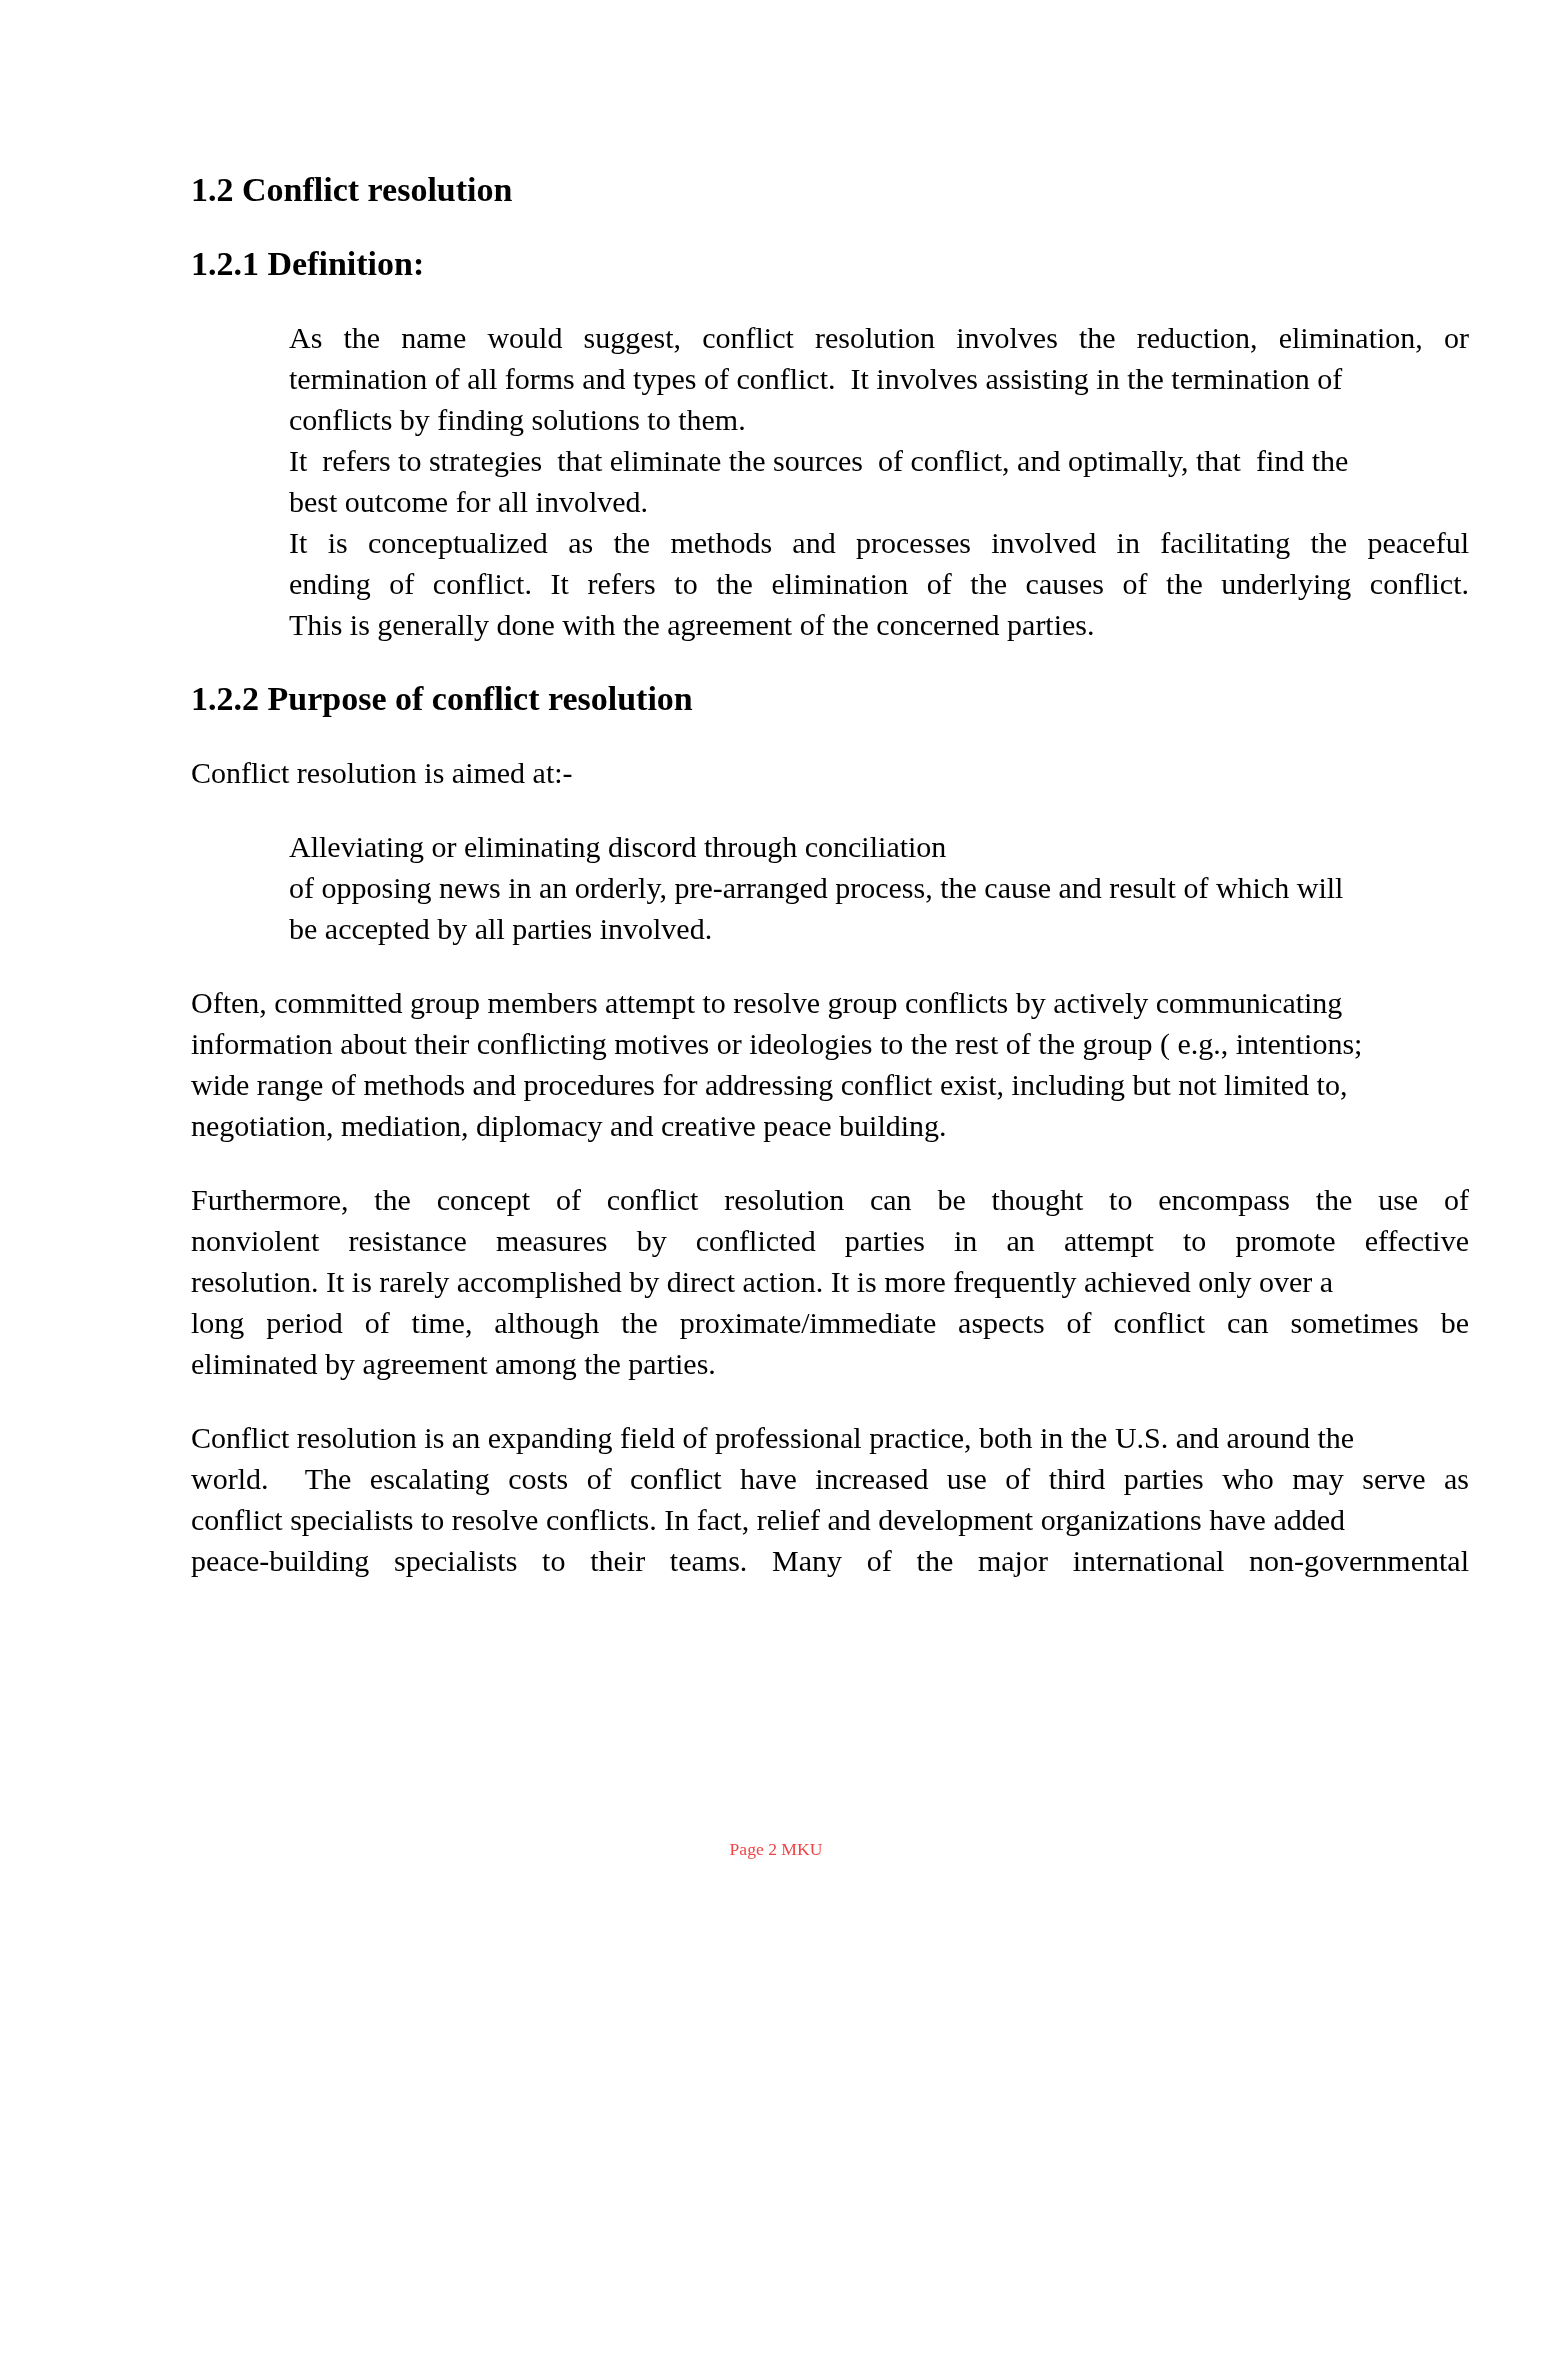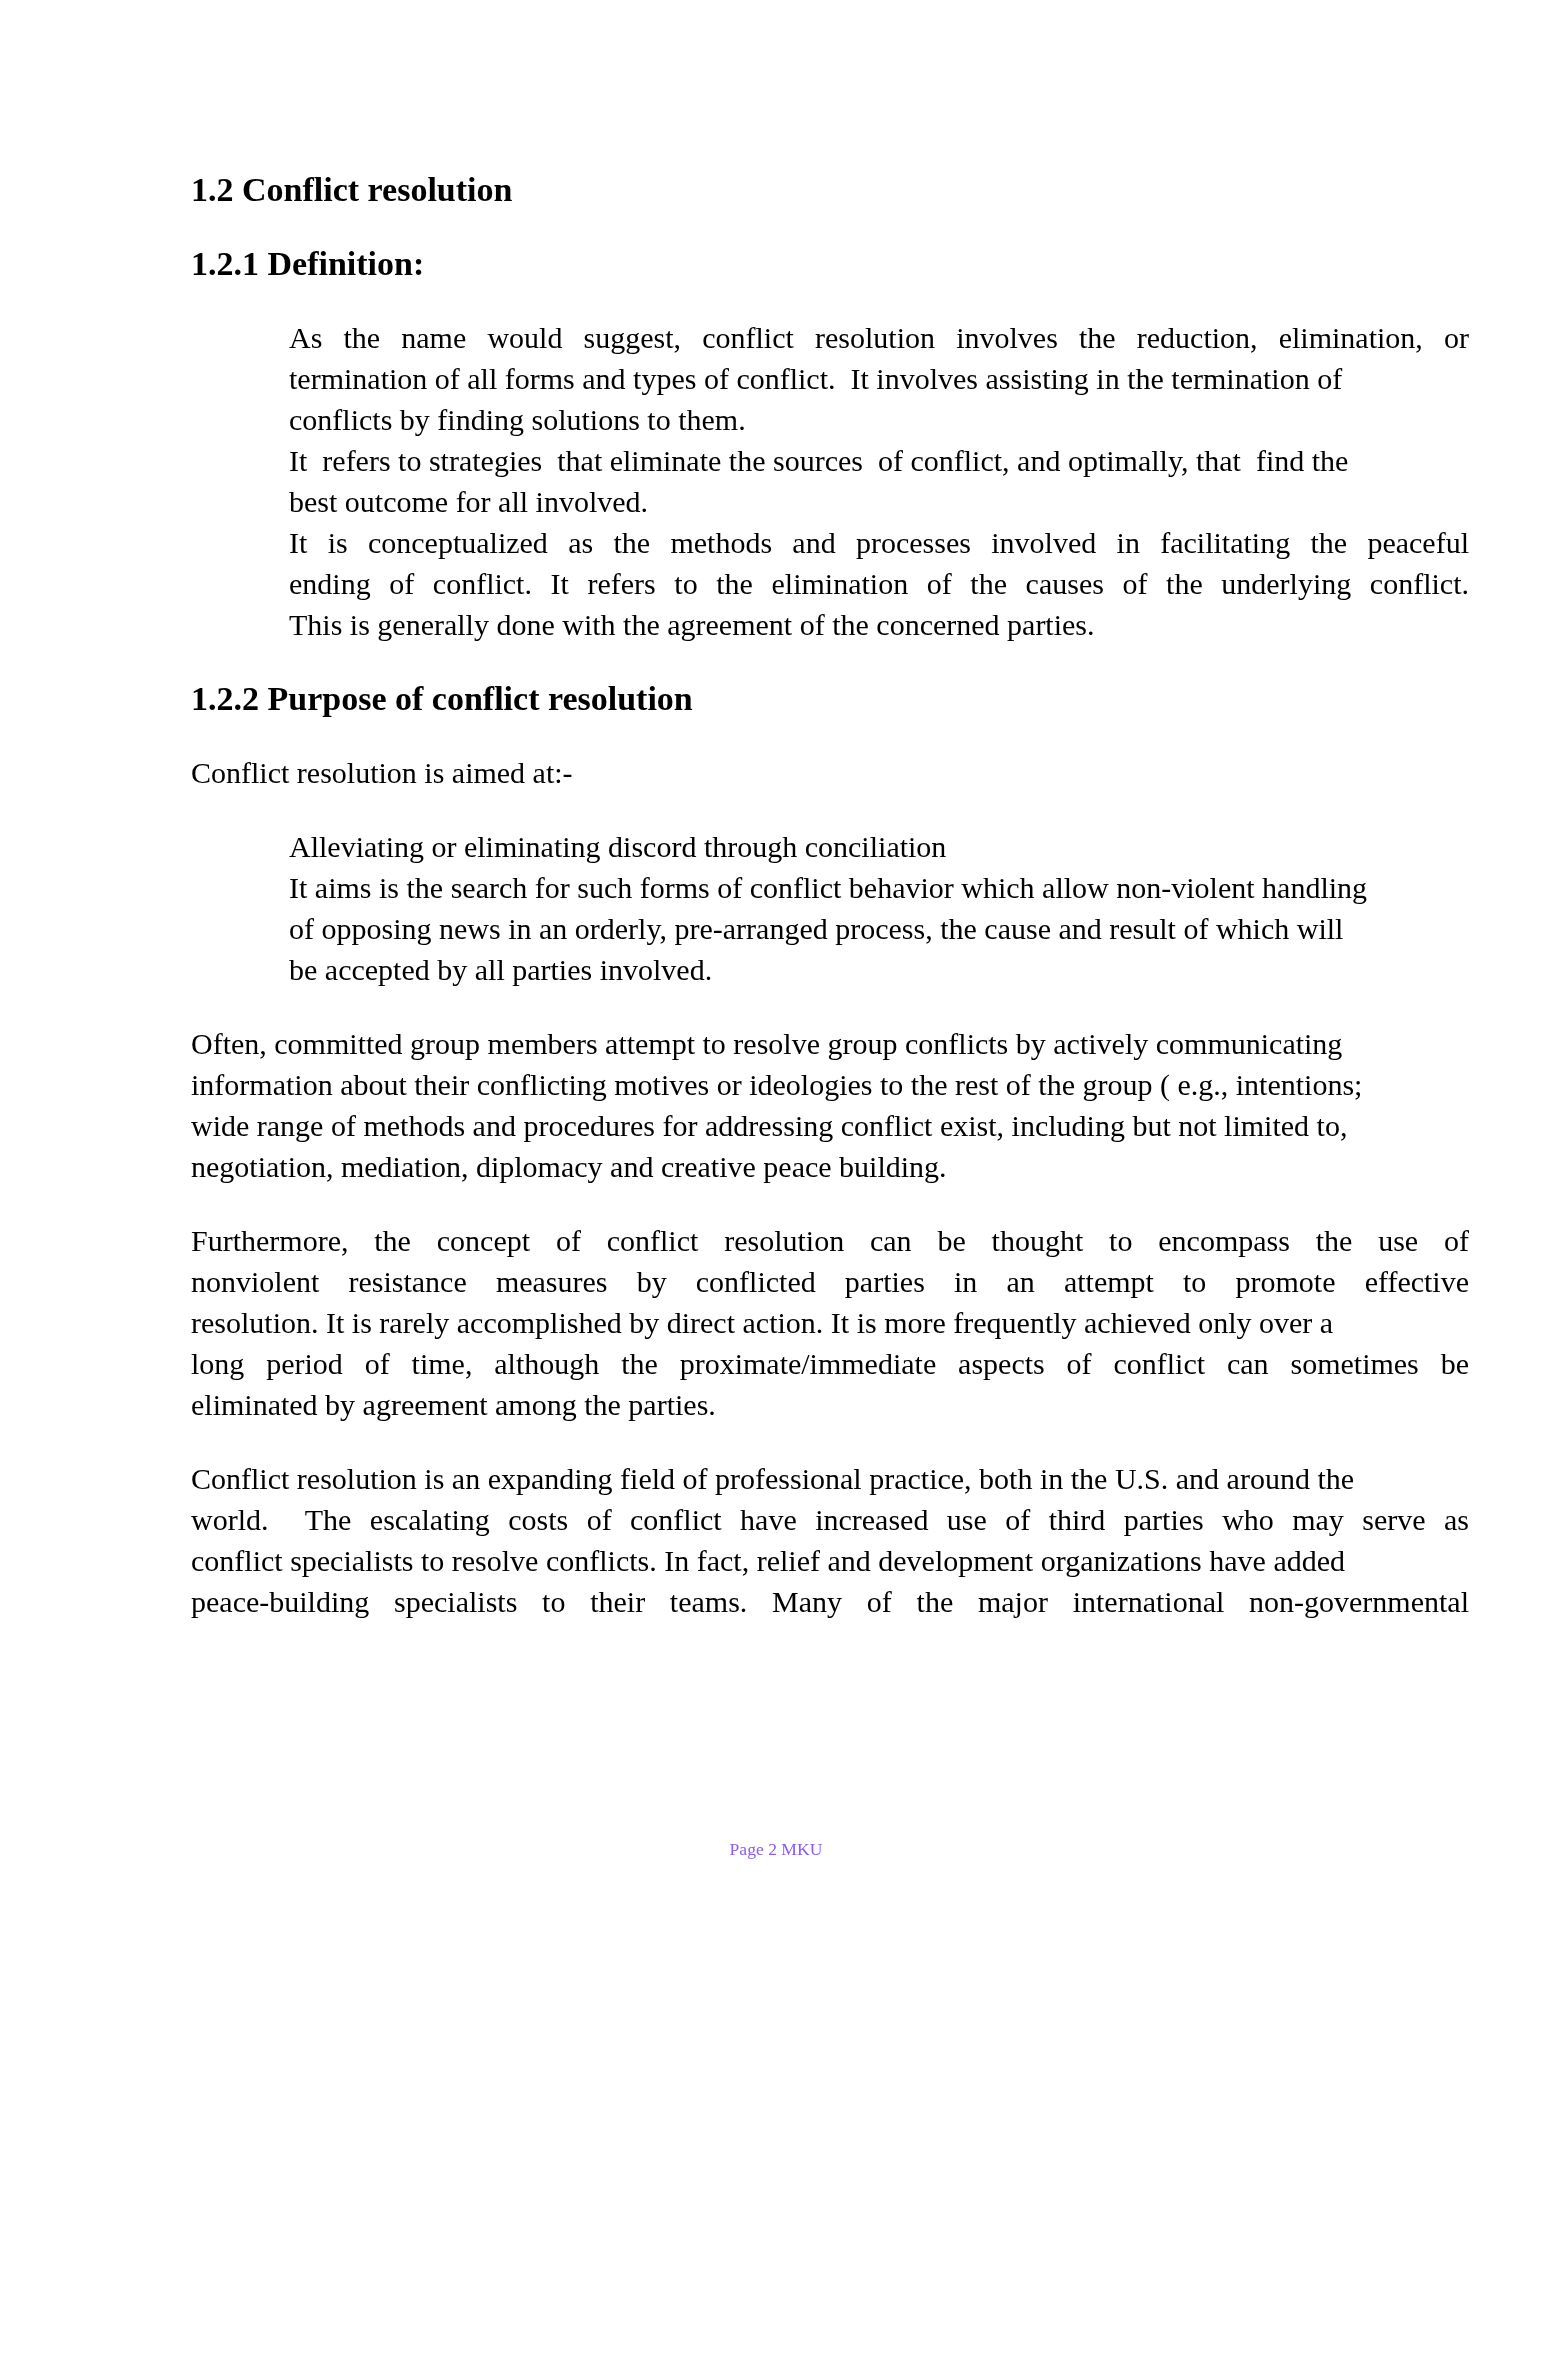--- a/index.html
+++ b/index.html
@@ -68,21 +68,20 @@
         <div class="line">This is generally done with the agreement of the concerned parties.</div>
       </div>
       <div class="block heading">
         <div class="line">1.2.2 Purpose of conflict resolution</div>
       </div>
       <div class="block para">
         <div class="line">Conflict resolution is aimed at:-</div>
       </div>
       <div class="block para indent">
         <div class="line">Alleviating or eliminating discord through conciliation</div>
-        <div class="line">It aims is the search for such forms of conflict behavior which allow non-violent handling</div>
         <div class="line">of opposing news in an orderly, pre-arranged process, the cause and result of which will</div>
         <div class="line">be accepted by all parties involved.</div>
       </div>
       <div class="block para">
       </div>
       <div class="block para">
         <div class="line">Often, committed group members attempt to resolve group conflicts by actively communicating</div>
         <div class="line">information about their conflicting motives or ideologies to the rest of the group ( e.g., intentions;</div>
         <div class="line">wide range of methods and procedures for addressing conflict exist, including but not limited to,</div>
         <div class="line">negotiation, mediation, diplomacy and creative peace building.</div>
@@ -94,17 +93,17 @@
         <div class="line just">long period of time, although the proximate/immediate aspects of conflict can sometimes be</div>
         <div class="line">eliminated by agreement among the parties.</div>
       </div>
       <div class="block para">
         <div class="line">Conflict resolution is an expanding field of professional practice, both in the U.S. and around the</div>
         <div class="line just">world.  The escalating costs of conflict have increased use of third parties who may serve as</div>
         <div class="line">conflict specialists to resolve conflicts. In fact, relief and development organizations have added</div>
         <div class="line just">peace-building specialists to their teams. Many of the major international non-governmental</div>
       </div>
     </div>
-  <div class="footer" style="color: #8b5cf6;">
+  <div class="footer" style="color: #ef4444;">
     <span>Page 2 MKU</span>
   </div>
 </div>
 
 
 </body></html>

